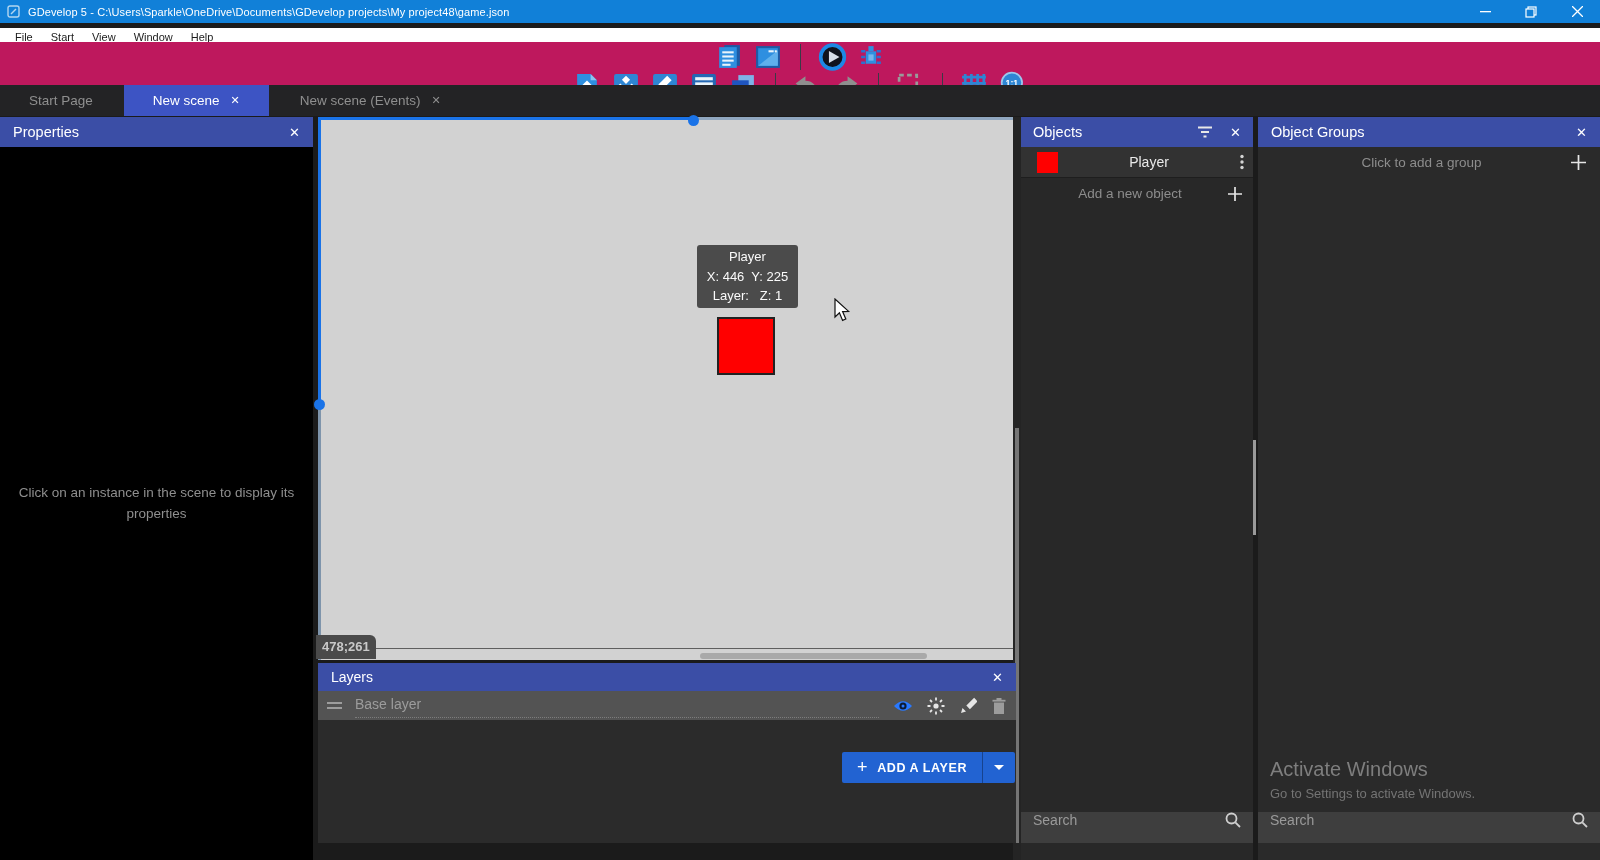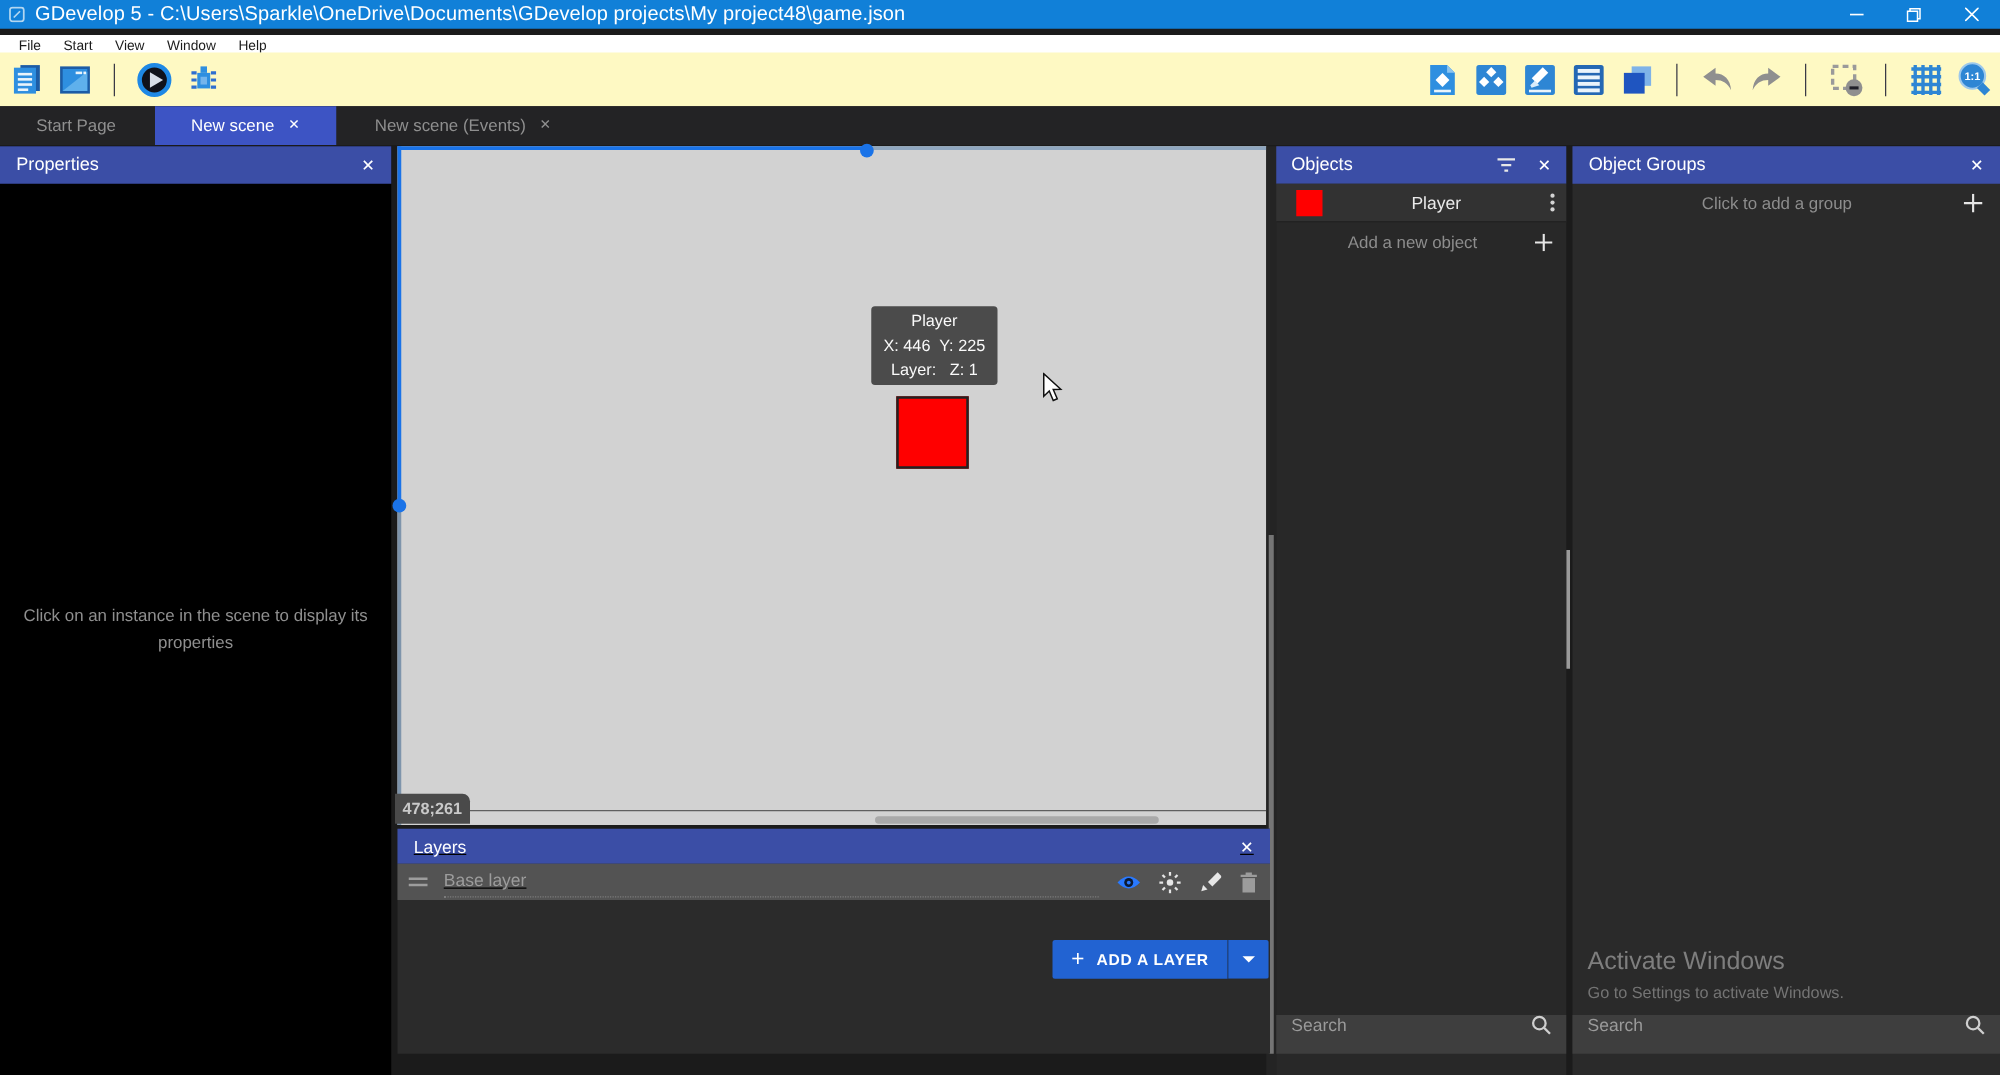--- a/index.html
+++ b/index.html
@@ -6,32 +6,32 @@
   html,body { background:#000; }
   .app {
     position: relative; width: 1600px; height: 860px; overflow: hidden;
     background: #1b1b1b; font-family: "Liberation Sans", sans-serif;
     -webkit-font-smoothing: antialiased; cursor: default;
   }
   
   .titlebar { position:absolute; left:0; top:0; width:1600px; height:23px;
     background:#1180d8; display:flex; align-items:center; color:#fff; }
   .titlebar .app-logo { width:13px; height:13px; margin:0 8px 0 7px; opacity:.85; }
-  .titlebar .title-text { font-size:16px; letter-spacing:.1px; }
+  .titlebar .title-text { font-size:11px; letter-spacing:.1px; }
   .win-controls { margin-left:auto; display:flex; height:23px; }
   .win-btn { width:46px; height:23px; display:flex; align-items:center; justify-content:center; }
   .win-btn svg { display:block; }
   
   .menubar { position:absolute; left:0; top:28px; width:1600px; height:19px;
     background:#ffffff; display:flex; align-items:center; padding-left:6px;
     font-size:11px; color:#1b1b1b; }
   .menu-item { padding:0 9px; height:19px; line-height:19px; }
   
   .toolbar { position:absolute; left:0; top:42px; width:1600px; height:43px;
-    background:#fef9c3; display:flex; align-items:center; padding:0 6px; }
+    background:#be185d; display:flex; align-items:center; padding:0 6px;flex-direction:column; }
   .tb-group { display:flex; align-items:center; gap:10px; }
   .tb-btn { width:29px; height:29px; display:flex; align-items:center; justify-content:center; }
   .tb-sep { width:1px; height:26px; background:#3a3a46; margin:0 7px; }
   .tb-spacer { flex:1; }
   
   .tabbar { position:absolute; left:0; top:85px; width:1600px; height:31px;
     background:#232325; display:flex; align-items:stretch; font-size:13.5px; }
   .tab { display:flex; align-items:center; gap:11px; padding:0 29px; color:#8f8f8f; }
   .tab.active { background:#3d54c4; color:#fff; }
   .tab .tab-close { font-size:11px; line-height:1; }
@@ -67,21 +67,21 @@
     border-top-right-radius:6px; z-index:3; }
   .game-border-line { position:absolute; left:0; right:0; top:531px; height:1px; background:#5f5f5f; }
   .canvas-hthumb { position:absolute; left:382px; top:536px; width:227px; height:6px;
     background:#a9a9a9; border-radius:3px; }
   .cursor-arrow { position:absolute; left:516px; top:181px; z-index:4; }
   
   .canvas-vscroll { position:absolute; left:1013px; top:117px; width:8px; height:743px; background:#242424; }
   .canvas-vthumb { position:absolute; left:2px; top:311px; width:4px; height:415px; background:#757575; }
   .objects-scroll-thumb { position:absolute; left:1253px; top:440px; width:3px; height:95px; background:#9a9a9a; }
   
-  .layers-panel { left:318px; top:663px; width:698px; height:180px; background:#2b2b2b;text-decoration:underline; }
+  .layers-panel { left:318px; top:663px; width:698px; height:180px; background:#2b2b2b; }
   .layers-panel .panel-header { height:28px; font-size:14px; }
   .layer-row { height:29px; background:#535353; display:flex; align-items:center; padding:0 9px; }
   .drag-handle { width:15px; display:flex; flex-direction:column; gap:3px; }
   .drag-handle i { display:block; height:2px; background:#9d9d9d; }
   .layer-field { flex:1; margin:0 0 0 13px; border-bottom:1px dotted #7c7c7c;
     padding:2px 0 5px; color:#9c9c9c; font-size:14px; }
   .layer-actions { display:flex; align-items:center; gap:14px; margin-left:14px; }
   .bg-swatch { width:47px; height:21px; border:2px solid #fff; margin-left:12px; }
   .add-layer-btn { position:absolute; left:524px; top:89px; height:31px; display:flex; }
   .add-layer-main { background:#2263d2; color:#fff; display:flex; align-items:center;

